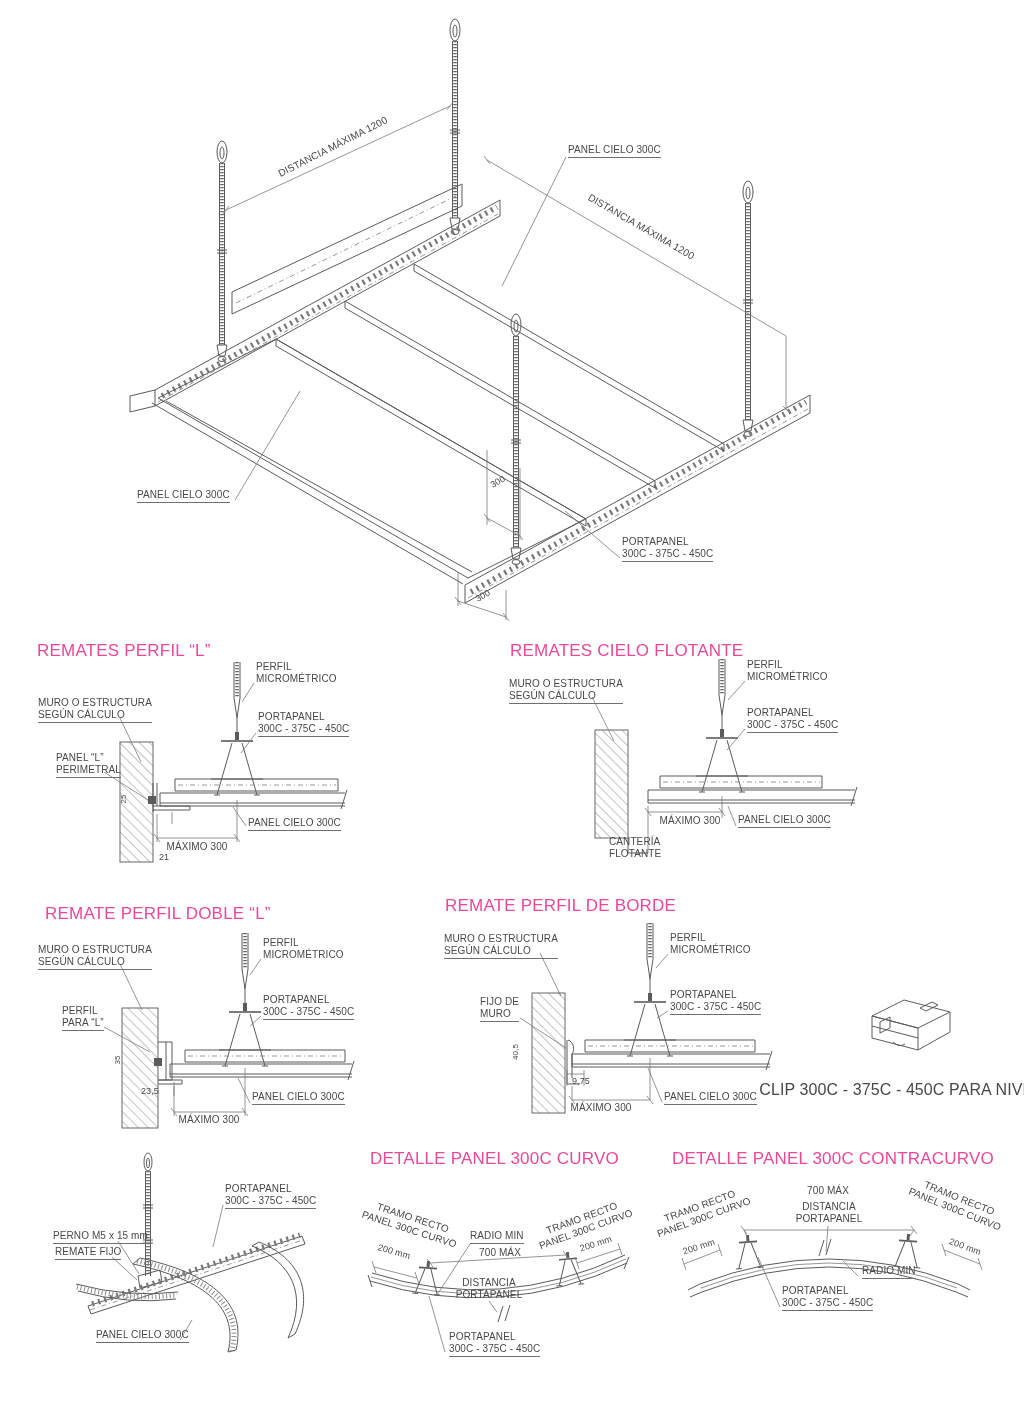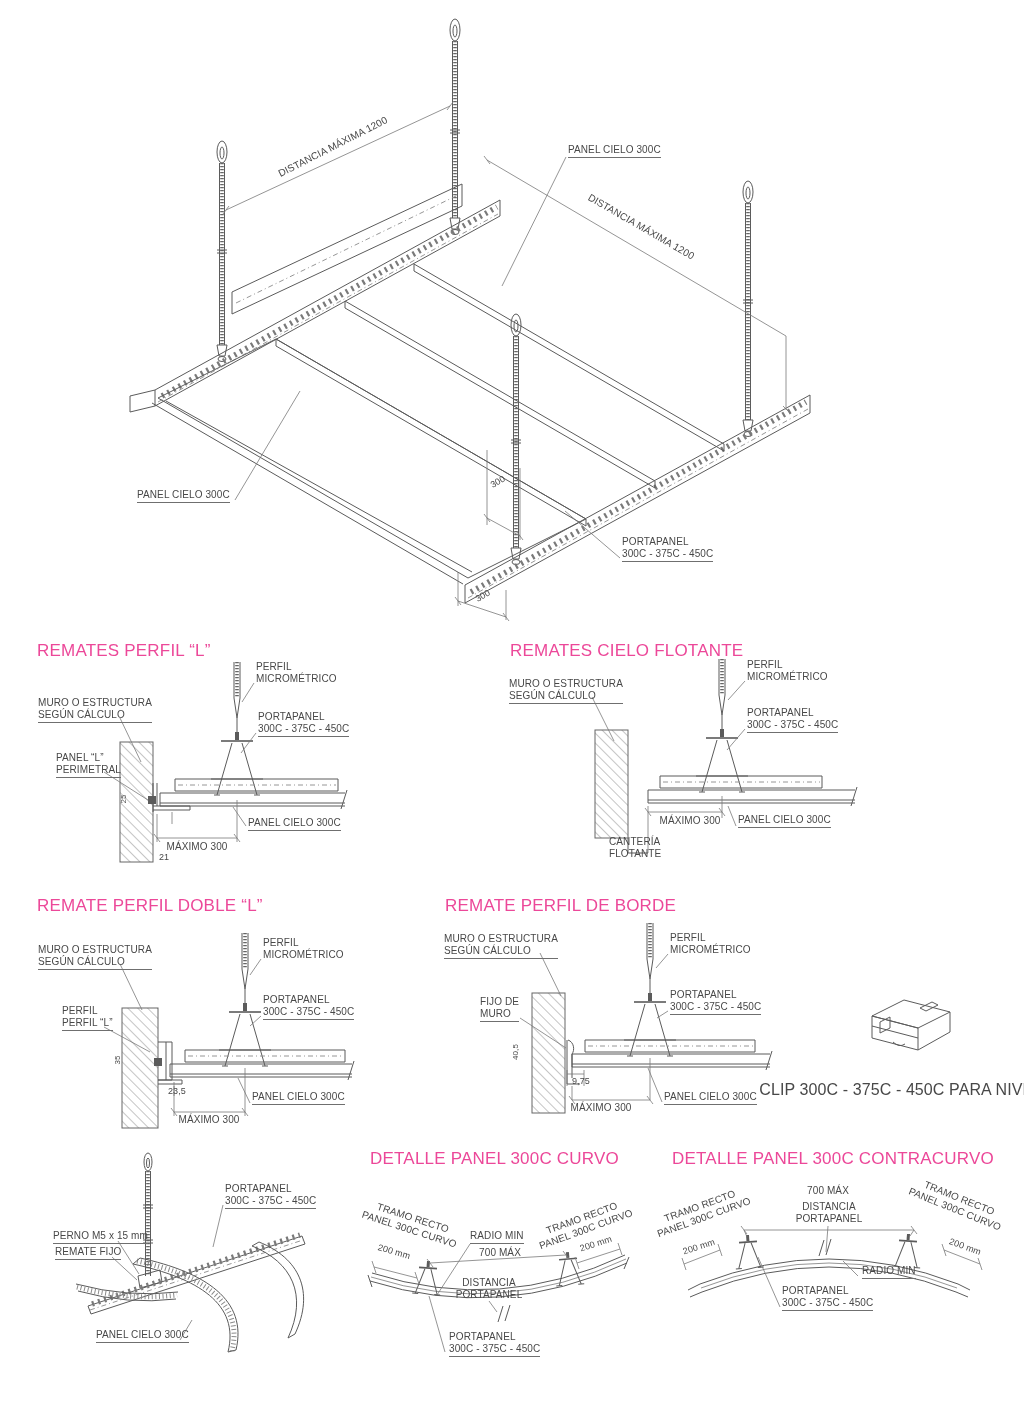--- a/index.html
+++ b/index.html
@@ -466,41 +466,41 @@
       <span>MÁXIMO 300</span>
     </div>
   <div class="lbl ul" style="left:738px;top:814px;">
       <span>PANEL CIELO 300C</span>
     </div>
   <div class="lbl" style="left:609px;top:836px;">
       <span>CANTERÍA</span>
       <span>FLOTANTE</span>
     </div>
 
-  <h2 class="ttl" style="left:37px;top:896px;margin:0;">REMATE PERFIL DOBLE “L”</h2>
+  <h2 class="ttl" style="left:37px;top:896px;margin:8px;">REMATE PERFIL DOBLE “L”</h2>
   <div class="lbl" style="left:38px;top:944px;">
       <span>MURO O ESTRUCTURA</span>
       <span class="ul">SEGÚN CÁLCULO</span>
     </div>
   <div class="lbl" style="left:263px;top:937px;">
       <span>PERFIL</span>
       <span>MICROMÉTRICO</span>
     </div>
   <div class="lbl" style="left:263px;top:994px;">
       <span>PORTAPANEL</span>
       <span class="ul">300C - 375C - 450C</span>
     </div>
   <div class="lbl" style="left:62px;top:1005px;">
       <span>PERFIL</span>
-      <span class="ul">PERFIL “L”</span>
+      <span class="ul">PARA “L”</span>
     </div>
   <div class="lbl d8" style="left:118px;top:1060px;transform:translate(-50%,-50%) rotate(-90deg);">
       <span>35</span>
     </div>
-  <div class="lbl d9" style="left:168px;top:1086px;">
+  <div class="lbl d9" style="left:141px;top:1086px;">
       <span>23,5</span>
     </div>
   <div class="lbl ctr" style="left:209px;top:1114px;">
       <span>MÁXIMO 300</span>
     </div>
   <div class="lbl ul" style="left:252px;top:1091px;">
       <span>PANEL CIELO 300C</span>
     </div>
 
   <h2 class="ttl" style="left:445px;top:896px;margin:0;">REMATE PERFIL DE BORDE</h2>

